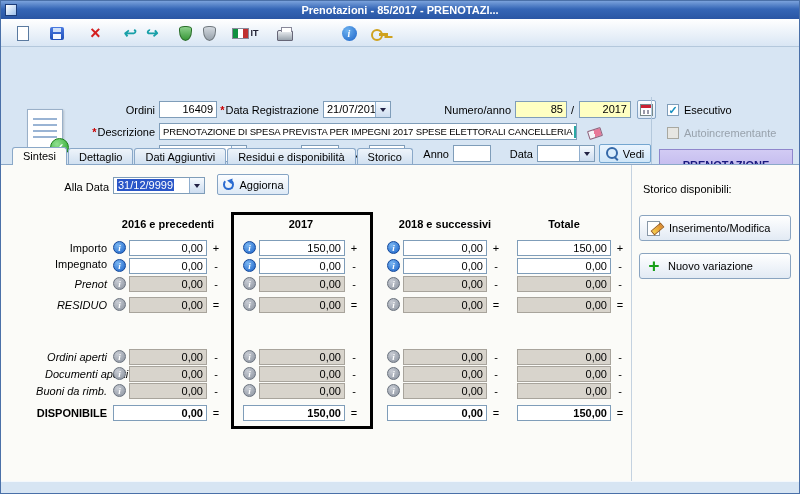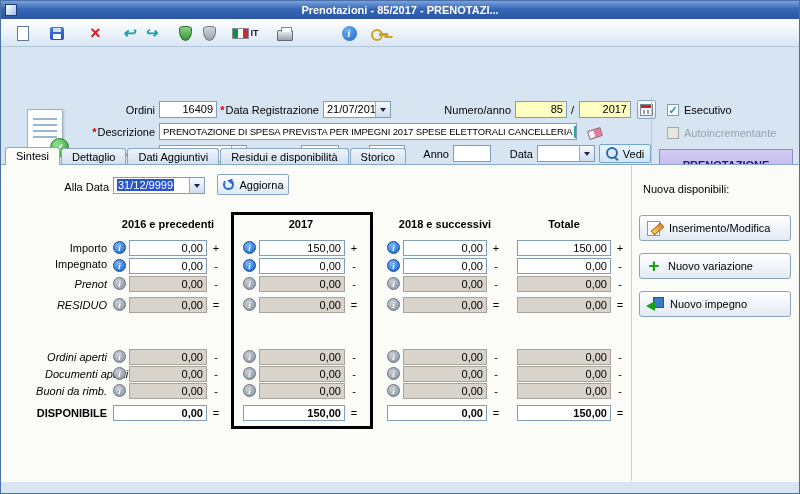--- a/index.html
+++ b/index.html
@@ -65,21 +65,21 @@
 .ic-eraser{width:14px;height:9px;background:linear-gradient(90deg,#f4f4f8 0 45%,#e87898 45% 100%);border:1px solid #90607a;transform:rotate(-18deg);border-radius:1px}
 .ic-cal{width:13px;height:12px;background:#fff;border:1px solid #788;position:relative}
 .ic-cal::before{content:"";position:absolute;left:0;top:0;right:0;height:3px;background:#c23}
 .ic-cal::after{content:"";position:absolute;left:2px;top:5px;width:8px;height:4px;background:repeating-linear-gradient(90deg,#99a 0 2px,transparent 2px 4px)}
 .ic-search{position:relative;width:13px;height:13px;flex:0 0 13px}
 .ic-search::before{content:"";position:absolute;left:0;top:0;width:8px;height:8px;border:2px solid #3468a8;border-radius:50%;background:#d8ecfc}
 .ic-search::after{content:"";position:absolute;left:9px;top:9px;width:5px;height:2px;background:#3468a8;transform:rotate(45deg);transform-origin:0 0}
 .dispval{position:absolute;left:576px;top:122px;width:52px;text-align:right;color:#1a2ec8;font-weight:bold}
 
 
-.tabs{position:absolute;left:0;top:146px;height:18px;display:flex;padding-left:4px;gap:1px}
+.tabs{position:absolute;left:0;top:146px;height:18px;display:flex;padding-left:11px;gap:1px}
 .tab{height:17px;margin-top:1px;padding:2px 10px 0;background:linear-gradient(180deg,#eef4fa,#cfdff0);border:1px solid #8aa8c8;border-bottom:none;border-radius:3px 3px 0 0;font-size:11px;white-space:nowrap}
 .tab.active{background:#fbfbf8;height:18px;margin-top:0;position:relative;z-index:3;font-weight:normal}
 
 
 .content{position:absolute;left:0;top:163px;width:100%;height:317px;background:#fbfbf8;border-top:1px solid #8aa8c8}
 .vdiv{position:absolute;left:630px;top:164px;width:1px;height:316px;background:#c4d2e0}
 .ic-refresh{position:relative;width:13px;height:13px;flex:0 0 13px}
 .ic-refresh::before{content:"";position:absolute;inset:1px;border:2px solid #2a6ad0;border-top-color:transparent;border-radius:50%}
 .ic-refresh::after{content:"";position:absolute;top:0;right:1px;width:0;height:0;border-left:3px solid transparent;border-right:3px solid transparent;border-bottom:5px solid #2a6ad0;transform:rotate(40deg)}
 .sel{background:#2a56c8;color:#fff;padding:0 1px}
@@ -347,30 +347,26 @@
       <div class="gfield bold" style="left: 112px; top: 404px; width: 94px;">0,00</div>
       <div class="op" style="left: 210px; top: 406px;">=</div>
       <div class="gfield bold" style="left: 242px; top: 404px; width: 102px;">150,00</div>
       <div class="op" style="left: 348px; top: 406px;">=</div>
       <div class="gfield bold" style="left: 386px; top: 404px; width: 100px;">0,00</div>
       <div class="op" style="left: 490px; top: 406px;">=</div>
       <div class="gfield bold" style="left: 516px; top: 404px; width: 94px;">150,00</div>
       <div class="op" style="left: 614px; top: 406px;">=</div>
     </div>
 
-  <div class="actions-title">Nuova disponibili:</div>
+  <div class="actions-title">Storico disponibili:</div>
   <div class="act-btn" style="top:214px">
       <i class="ic-edit"></i>
       <span>Inserimento/Modifica</span>
     </div>
   <div class="act-btn" style="top:252px">
       <i class="ic-plus"></i>
       <span>Nuovo variazione</span>
     </div>
-  <div class="act-btn" style="top:290px">
-      <i class="ic-imp"></i>
-      <span>Nuovo impegno</span>
-    </div>
 
   <div class="statusbar">
     
   </div>
 </div>
 
 </body></html>

